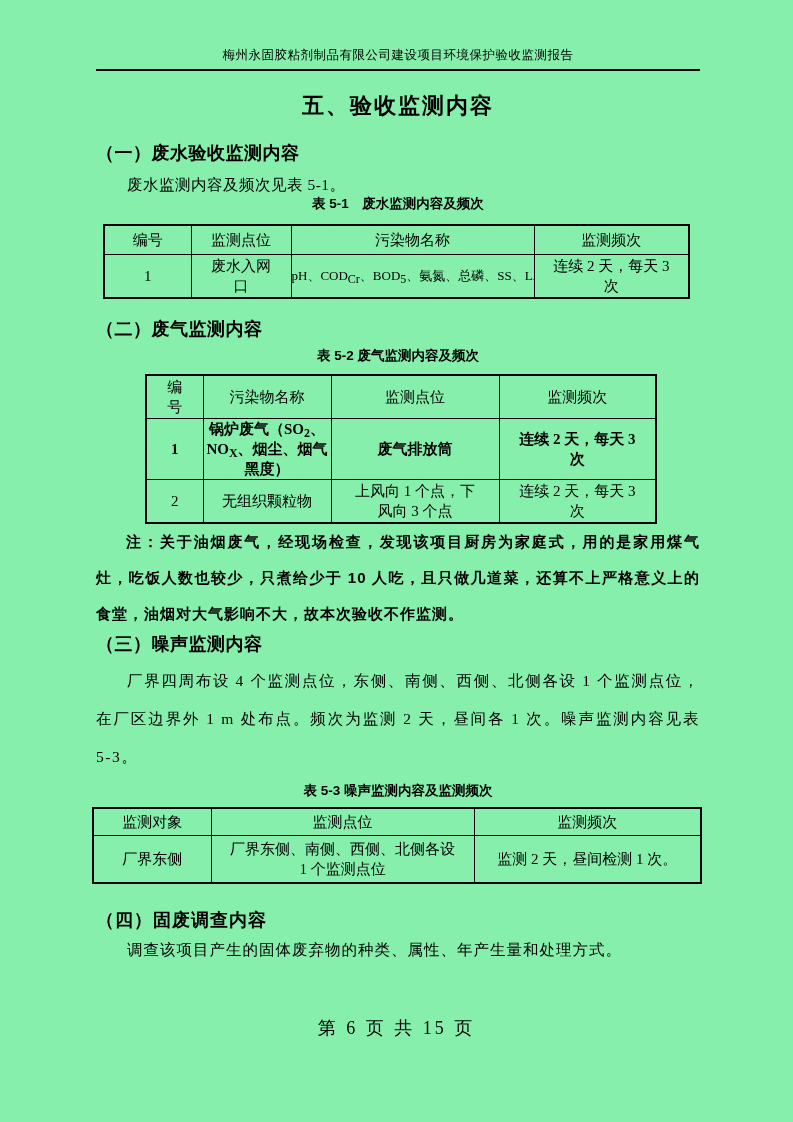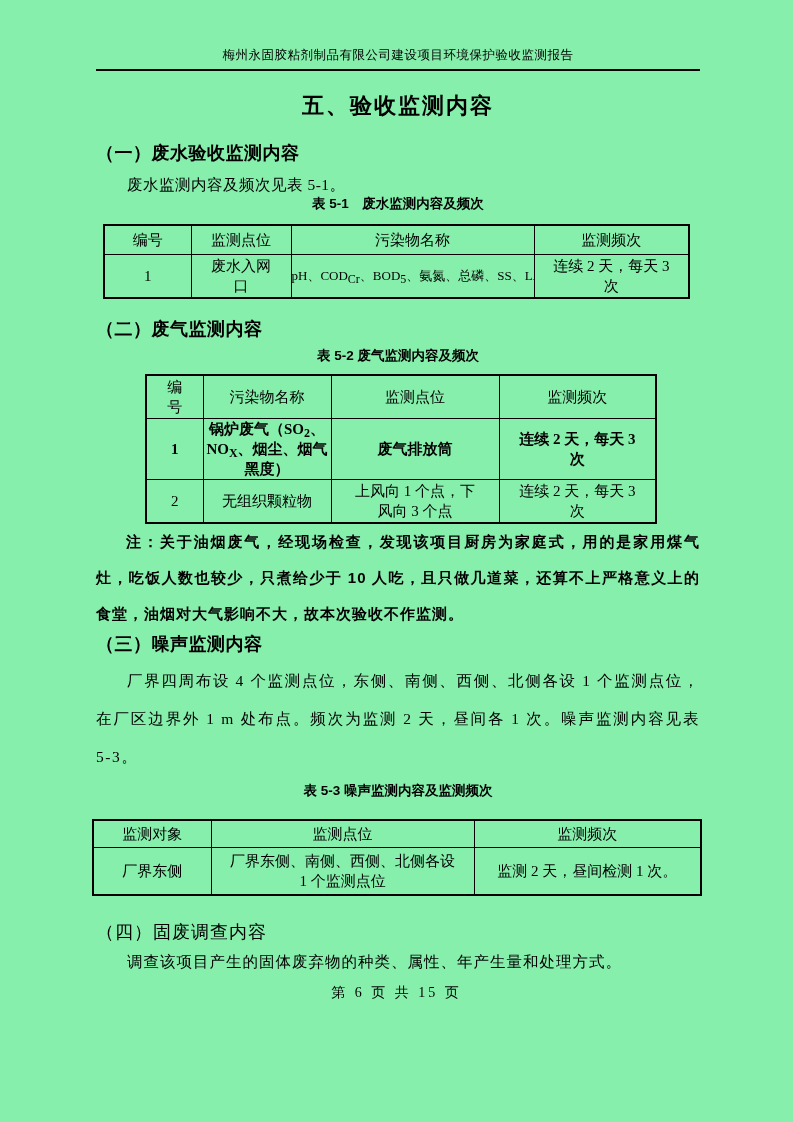--- a/index.html
+++ b/index.html
@@ -39,21 +39,21 @@
   }
   .sec-heading {
     font-family: "Liberation Sans", "DejaVu Sans", sans-serif;
     font-weight: 700;
     font-size: 18px;
     line-height: 20px;
     letter-spacing: 0.5px;
   }
   .sec-heading.regular {
     font-family: "Liberation Serif", "DejaVu Serif", serif;
-    font-weight: 400;
+    font-weight: 700;
     letter-spacing: 1px;
   }
   .h1 { margin-top: 22px; }
   .h2 { margin-top: 20px; }
   .h3 { margin-top: 2px; }
   .h4 { margin-top: 26px; }
   .body-para {
     font-size: 15.5px;
     line-height: 20px;
     text-indent: 2em;
@@ -94,45 +94,45 @@
   }
   .t1 { margin-top: 12px; margin-left: 7px; width: 585px; }
   .t1 th { height: 29px; }
   .t1 td { height: 30px; }
   .t1 .pollutant-cell { font-size: 13px; letter-spacing: 0; padding: 0; white-space: nowrap; }
   .t2 { margin-top: 10px; margin-left: 49px; width: 510px; }
   .t2 th { height: 29px; }
   .t2 .r1 td { height: 45px; font-weight: bold; }
   .t2 .r2 td { height: 42px; }
   .t2 .pollutant-cell { padding: 0 1px; }
-  .t3 { margin-top: 20px; margin-left: -4px; width: 608px; font-family: Liberation Serif, serif; }
+  .t3 { margin-top: 8px; margin-left: -4px; width: 608px; font-family: Liberation Serif, serif; }
   .t3 th { height: 28px; }
   .t3 td { height: 47px; }
   .note-para {
     margin-top: 0;
     font-family: "Liberation Sans", "DejaVu Sans", sans-serif;
     font-weight: 700;
     font-size: 15px;
     line-height: 36px;
     text-indent: 2em;
     text-align: justify;
     letter-spacing: 1px;
   }
   sub {
     font-size: 12px;
     vertical-align: -3px;
     line-height: 0;
   }
   .page-footer {
     position: absolute;
-    top: 984px;
+    top: 1016px;
     left: 0;
     width: 100%;
     text-align: center;
-    font-size: 14px;
+    font-size: 18px;
     letter-spacing: 3px;
   }
 </style>
 </head>
 <body>
 
 <div class="page">
   <div class="content">
 
     <div class="doc-header">梅州永固胶粘剂制品有限公司建设项目环境保护验收监测报告</div>

